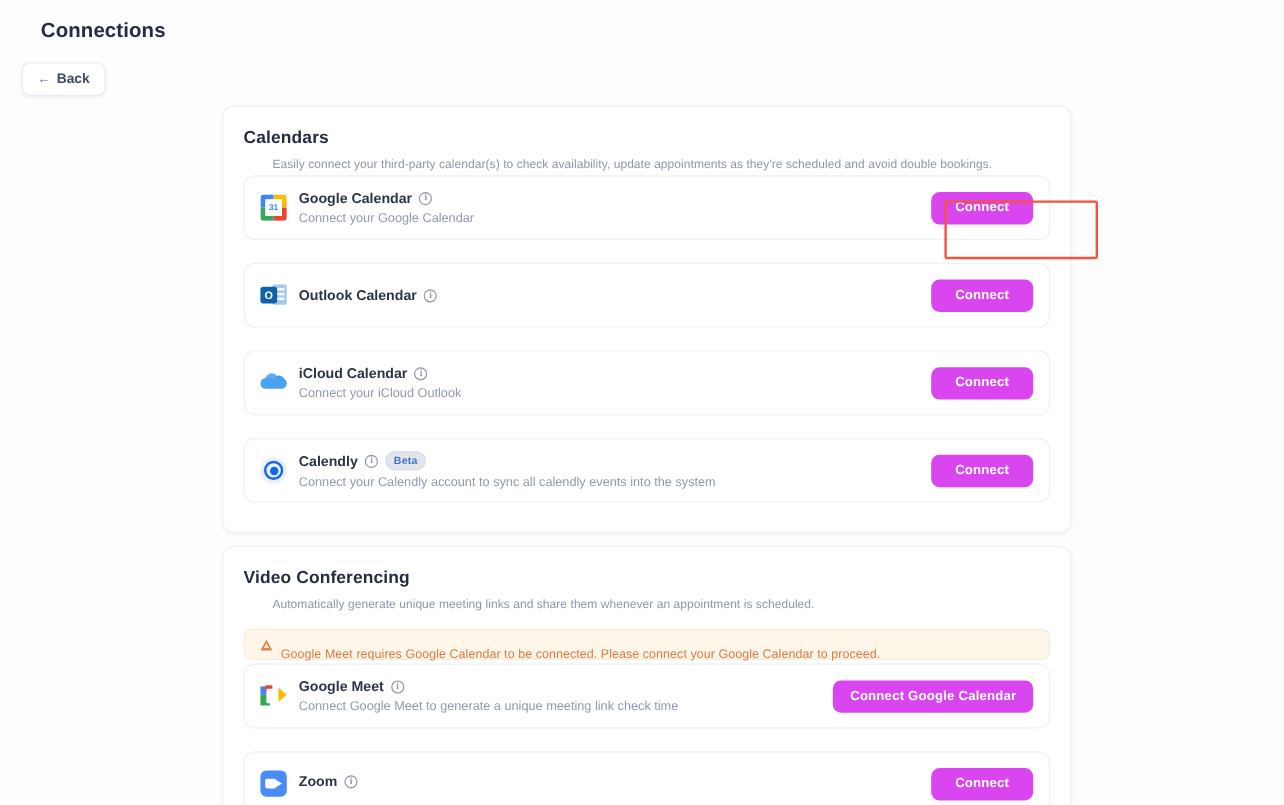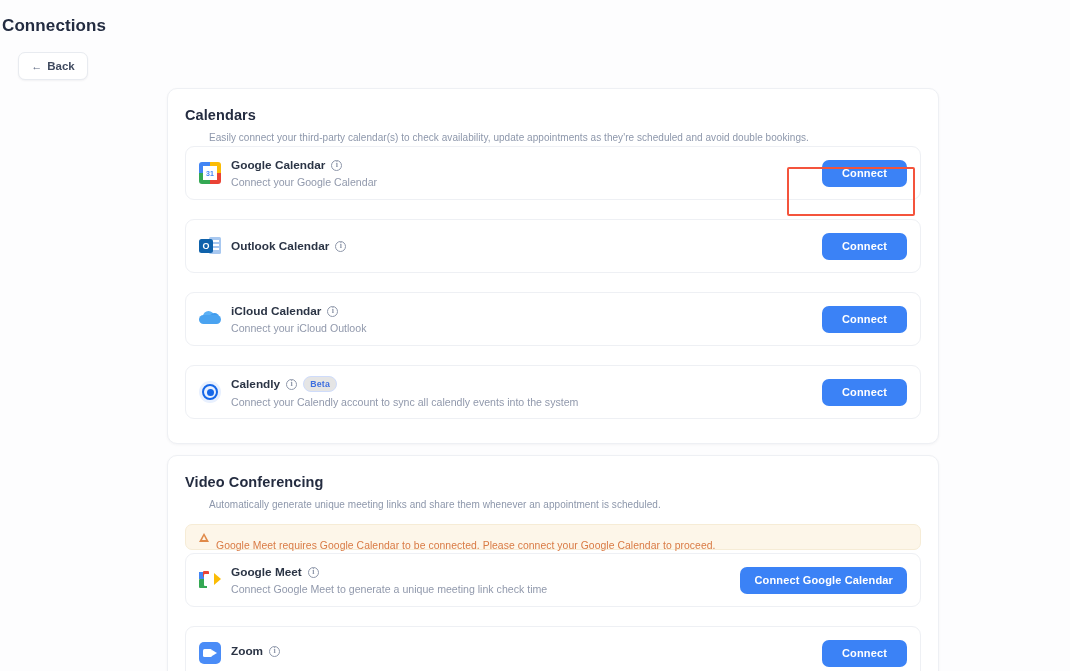--- a/index.html
+++ b/index.html
@@ -14,21 +14,21 @@
   .page {
     position: relative;
     width: 1070px;
     height: 671px;
     background: #fdfdfe;
   }
 
   
   .page-title {
     position: absolute;
-    left: 2px; top: 16px;
+    left: 34px; top: 16px;
     font-size: 17px;
     font-weight: bold;
     letter-spacing: .1px;
     color: #232c41;
   }
   .back-button {
     position: absolute;
     left: 18px; top: 52px;
     width: 70px; height: 28px;
     background: #ffffff;
@@ -38,22 +38,22 @@
     display: flex; align-items: center; justify-content: center;
     gap: 5px;
     cursor: pointer;
   }
   .back-button .arrow { font-size: 11px; color: #5d6880; line-height: 1; }
   .back-button .lbl { font-size: 11.5px; font-weight: bold; color: #414b60; }
 
   
   .card {
     position: absolute;
-    left: 167px;
-    width: 772px;
+    left: 185px;
+    width: 708px;
     background: #ffffff;
     border: 1px solid #eef0f4;
     border-radius: 10px;
     box-shadow: 0 1px 3px rgba(17,24,39,.045);
     padding: 18px 17px 17px 17px;
   }
   #card-calendars { top: 88px; height: 356px; }
   #card-video     { top: 455px; height: 230px; }
 
   .card-title {
@@ -117,21 +117,21 @@
     font-weight: bold;
     color: #3e6fe0;
     background: #e5e5e5;
     border: 1px solid #cfdcfb;
     border-radius: 9px;
     padding: 1.5px 6px 2px 6px;
     letter-spacing: .2px;
   }
 
   .btn-primary {
-    background: #3b82f6;
+    background: #d946ef;
     color: #ffffff;
     border: none;
     border-radius: 7px;
     font-family: "Liberation Sans", sans-serif;
     font-size: 11px;
     font-weight: bold;
     height: 27px;
     padding: 0 20px;
     cursor: pointer;
     letter-spacing: .15px;

